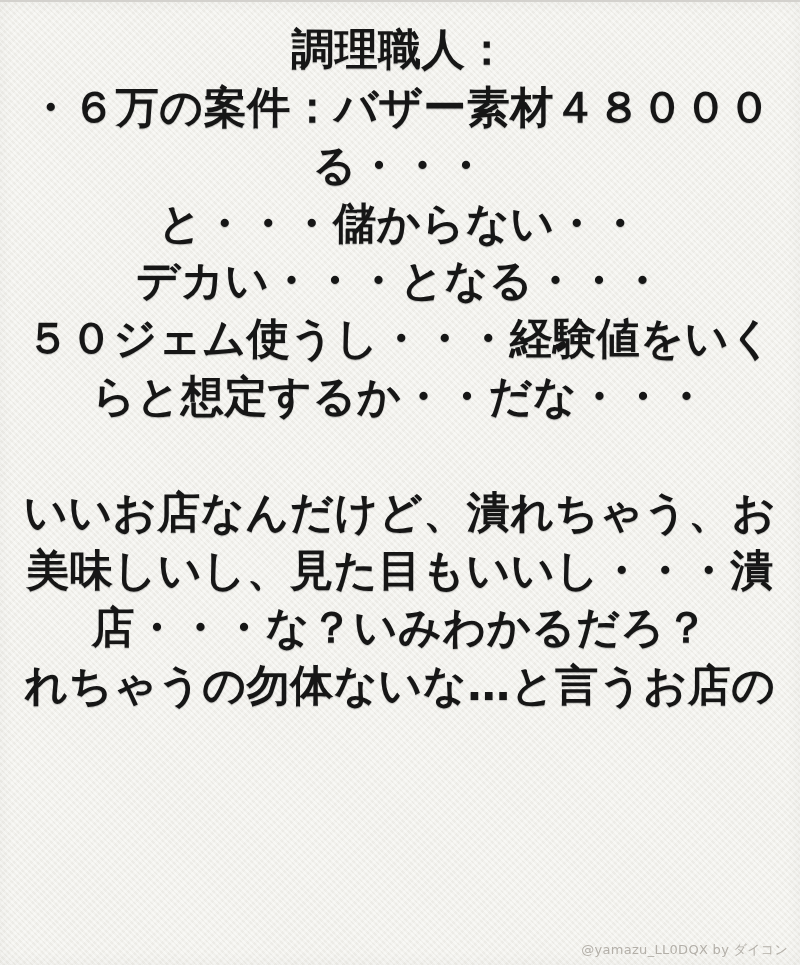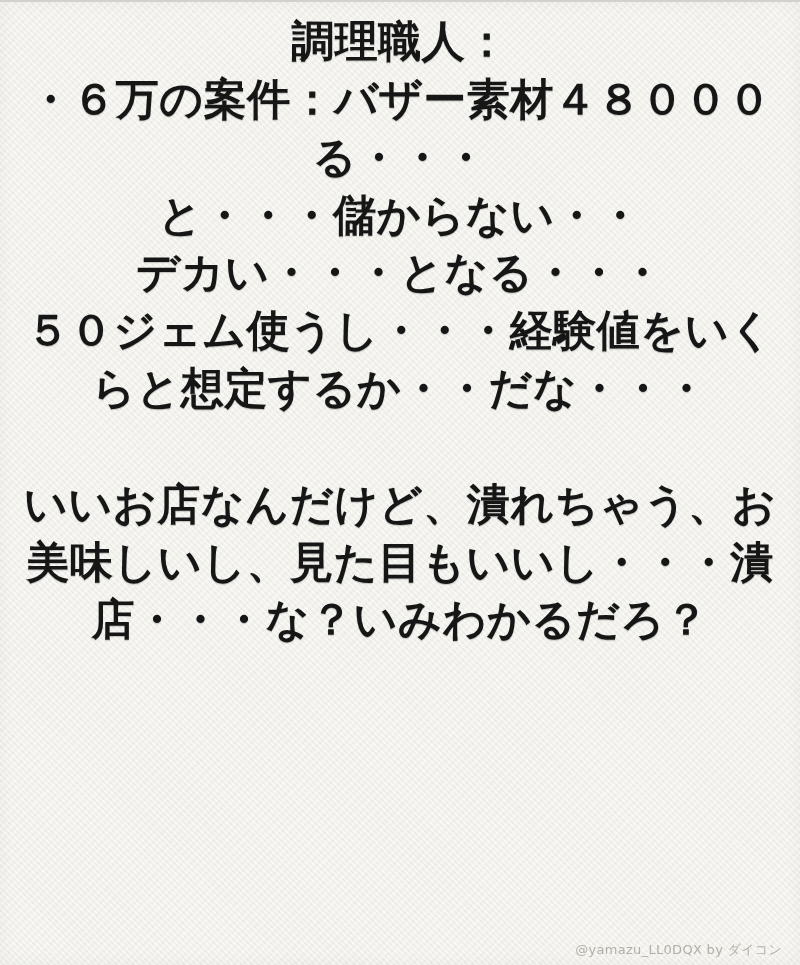--- a/index.html
+++ b/index.html
@@ -15,36 +15,36 @@
     
     background-image:
       repeating-linear-gradient(45deg, rgba(255,255,255,0.35) 0px, rgba(255,255,255,0.35) 2px, rgba(0,0,0,0.012) 2px, rgba(0,0,0,0.012) 4px),
       repeating-linear-gradient(-45deg, rgba(255,255,255,0.2) 0px, rgba(255,255,255,0.2) 3px, rgba(0,0,0,0.01) 3px, rgba(0,0,0,0.01) 6px);
     border-top: 2px solid #d3d1cd;
     box-sizing: border-box;
     box-shadow: inset 0 0 18px rgba(0,0,0,0.04);
     font-family: "DejaVu Sans", "Liberation Sans", sans-serif;
   }
   .text-block {
-    padding-top: 11px;
+    padding-top: 19px;
     text-align: center;
   }
   .line {
     height: 57.85px;
     line-height: 57.85px;
     font-size: 43px;
     font-weight: bold;
     color: #161616;
     letter-spacing: 0.5px;
     white-space: nowrap;
     text-shadow: 0 1px 1px rgba(40,40,40,0.25);
   }
   .watermark {
     position: absolute;
-    right: 18px;
+    right: 12px;
     bottom: 6px;
     font-size: 13px;
     font-weight: normal;
     color: #b3afa8;
     letter-spacing: 0.3px;
     white-space: nowrap;
   }
 </style>
 </head>
 <body>
@@ -54,15 +54,16 @@
   <div class="line">・６万の案件：バザー素材４８０００</div>
   <div class="line">る・・・</div>
   <div class="line">と・・・儲からない・・</div>
   <div class="line">デカい・・・となる・・・</div>
   <div class="line">５０ジェム使うし・・・経験値をいく</div>
   <div class="line">らと想定するか・・だな・・・</div>
   <div class="line"></div>
   <div class="line">いいお店なんだけど、潰れちゃう、お</div>
   <div class="line">美味しいし、見た目もいいし・・・潰</div>
   <div class="line">店・・・な？いみわかるだろ？</div>
+  <div class="line">れちゃうの勿体ないな…と言うお店の</div>
 </div>
 
 <div class="watermark">@yamazu_LL0DQX by ダイコン</div>
 
 </body></html>

